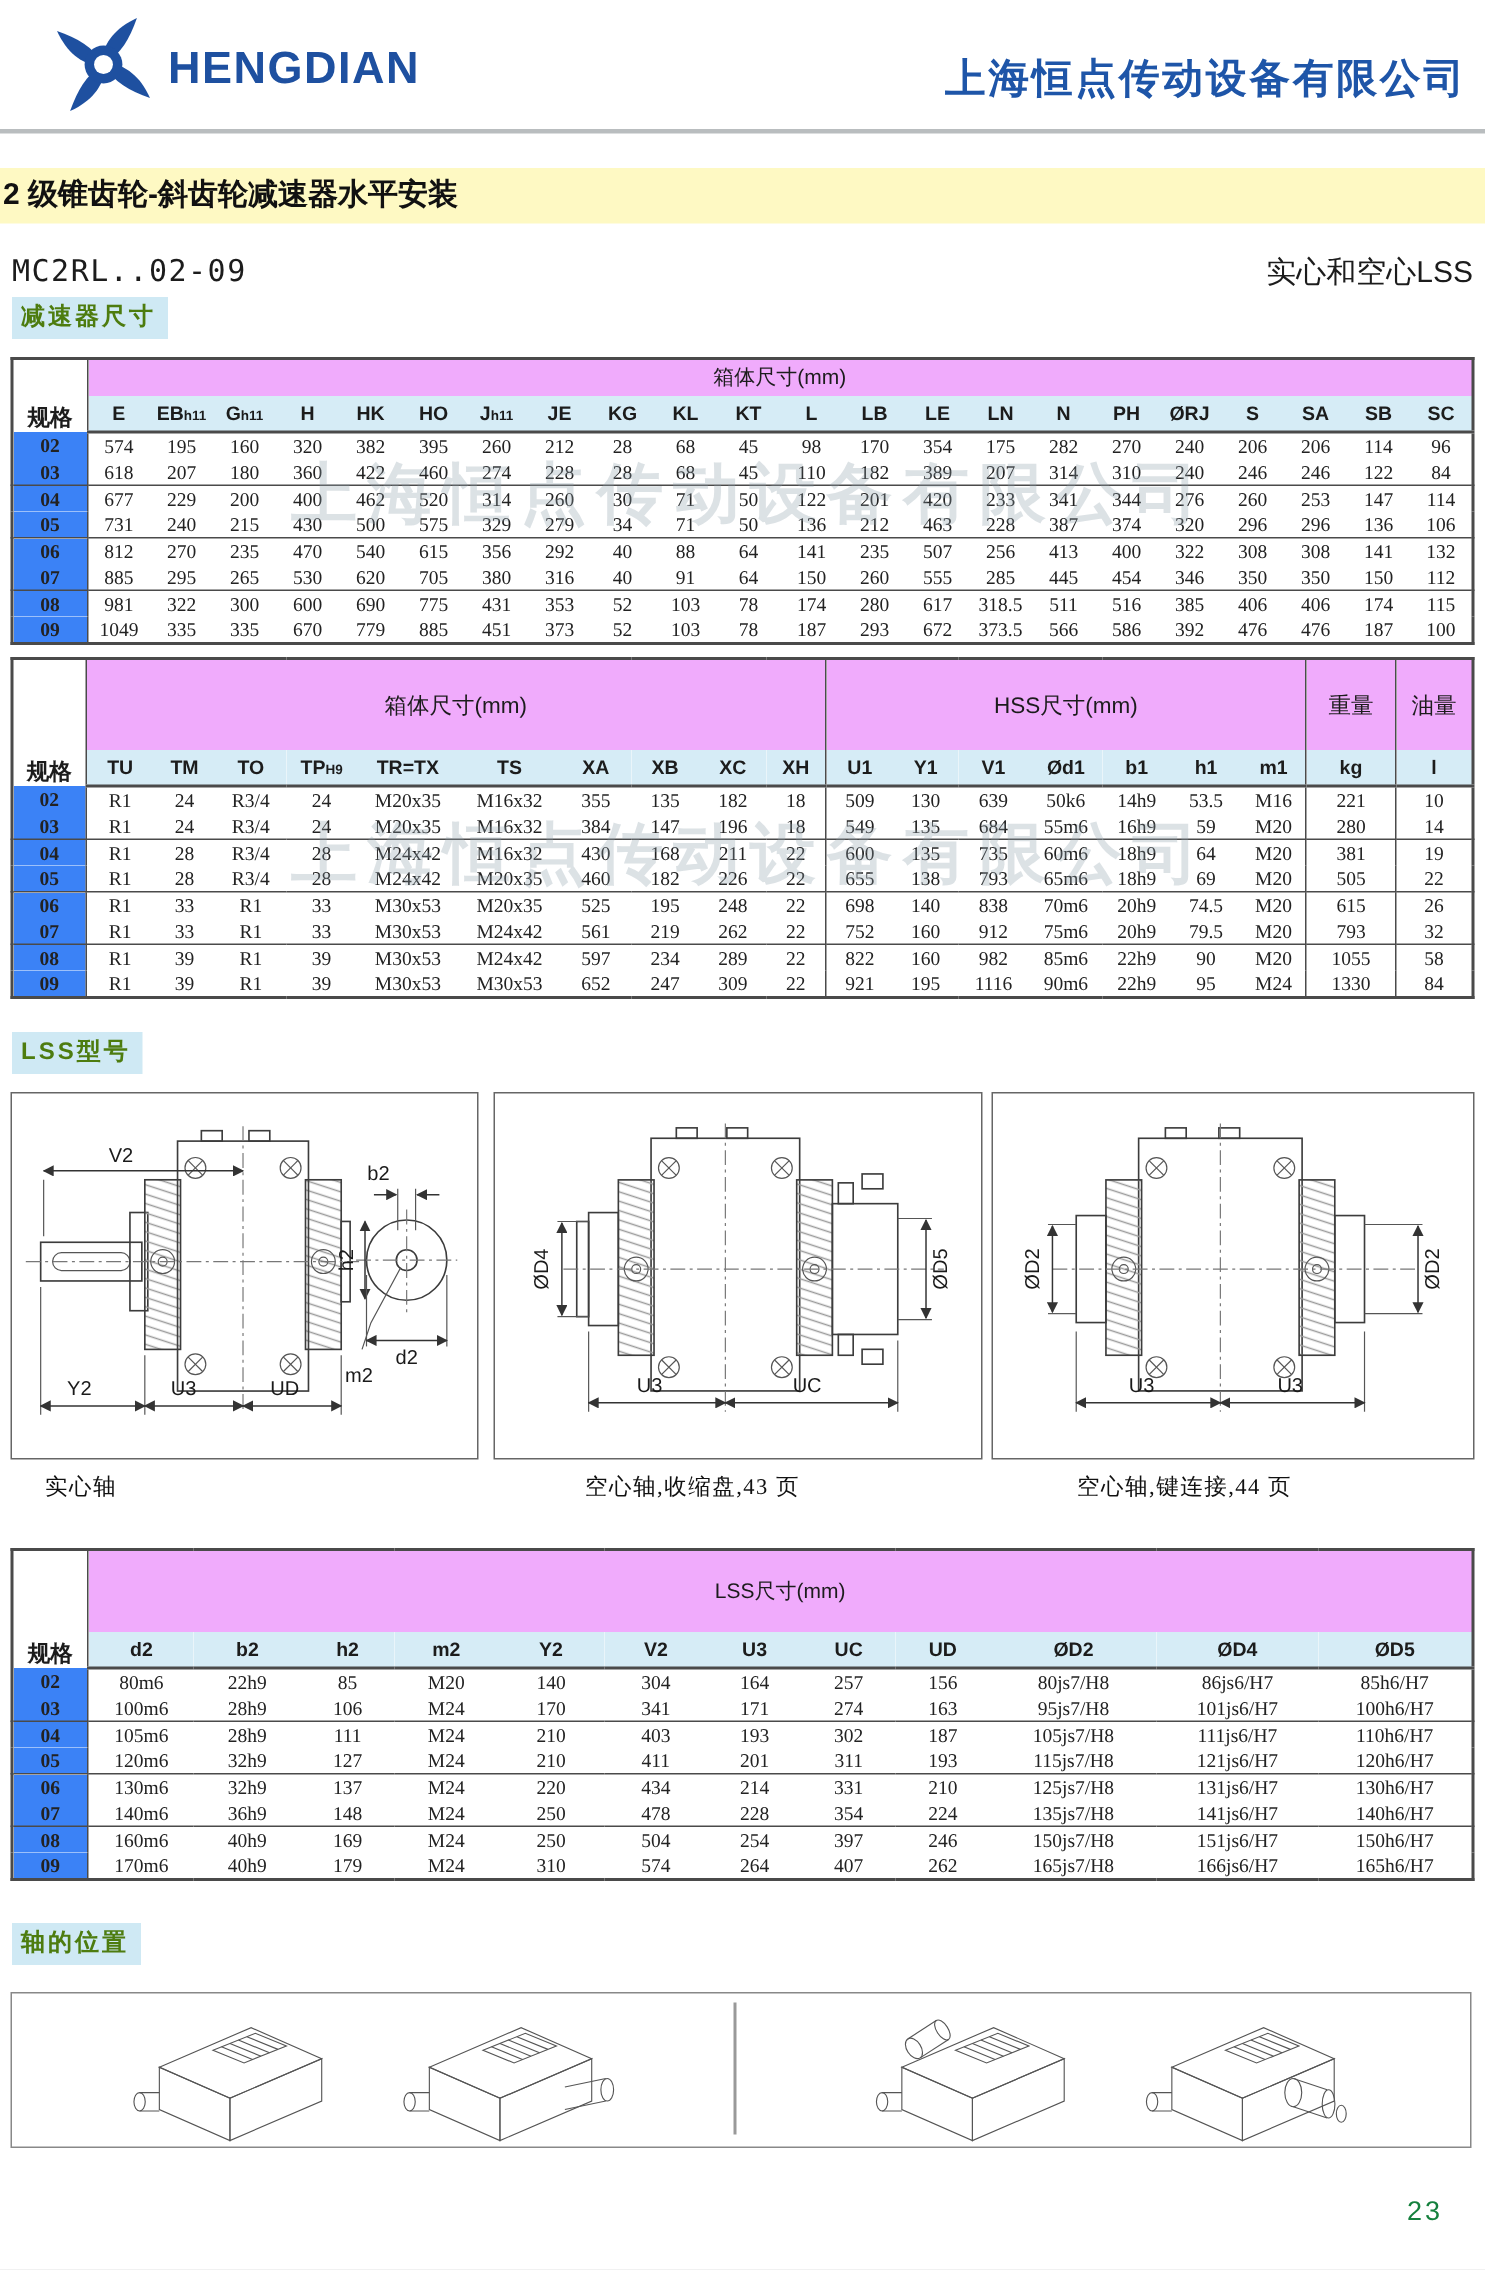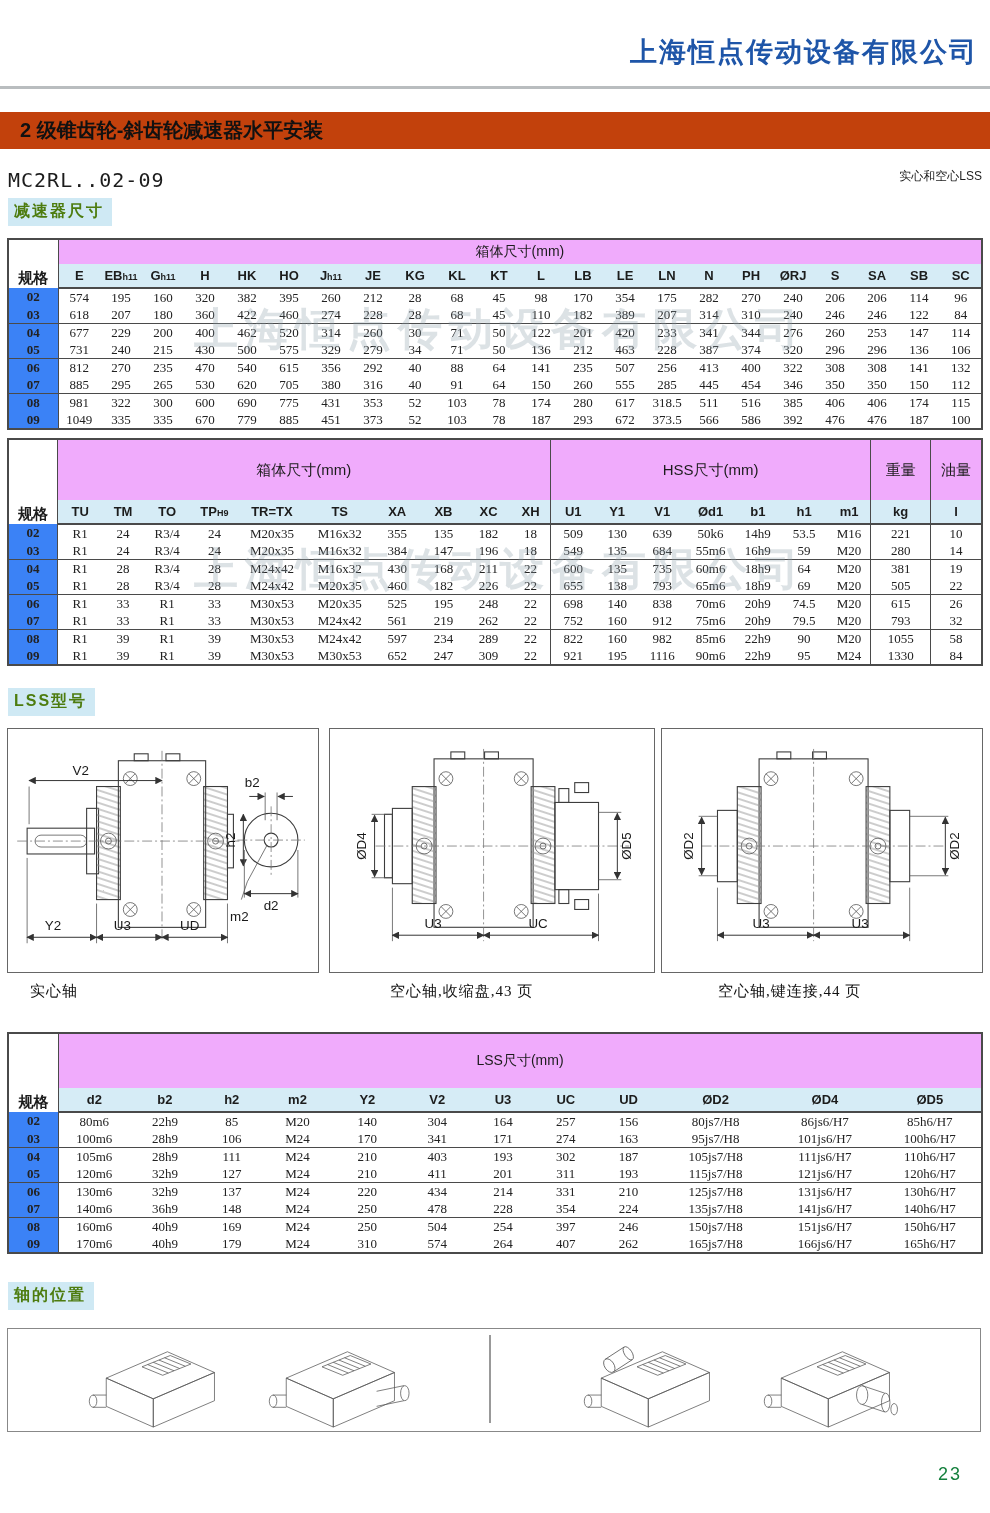--- a/index.html
+++ b/index.html
@@ -7,25 +7,25 @@
         font-family:"Liberation Sans",sans-serif;color:#1c1c1c;overflow:hidden;}
 
   
   .logo-wrap{position:absolute;left:38px;top:12px;display:flex;align-items:center;}
   .logo-svg{width:62px;height:62px;}
   .logo-text{font-size:30px;font-weight:bold;color:#1e50a0;letter-spacing:1px;margin-left:12px;margin-top:6px;}
   .company-cn{position:absolute;right:12px;top:34px;font-size:27px;font-weight:bold;color:#1e55a8;letter-spacing:2px;}
   .head-rule{position:absolute;left:0;top:86px;width:990px;height:3px;background:#b9bdbf;}
 
   
-  .title-bar{position:absolute;left:0;top:112px;width:990px;height:37px;background:#c2410c;
-             font-size:20px;font-weight:bold;line-height:37px;padding-left:20px;box-sizing:border-box;color:#111;}
+  .title-bar{position:absolute;left:0;top:112px;width:990px;height:37px;background:#fef9c3;
+             font-size:20px;font-weight:bold;line-height:37px;padding-left:2px;box-sizing:border-box;color:#111;}
   .model-line{position:absolute;left:8px;top:168px;width:974px;height:24px;}
   .model-code{float:left;font-family:"DejaVu Sans Mono",monospace;font-size:20px;font-weight:500;letter-spacing:1px;}
-  .model-note{float:right;font-size:12px;}
+  .model-note{float:right;font-size:20px;}
   .chip{position:absolute;background:#cfe9f4;font-size:16px;font-weight:bold;padding:3px 8px 4px 6px;letter-spacing:2px;color:#4d7c0f;}
   .chip1{left:8px;top:198px;}
   .chip2{left:8px;top:688px;}
   .chip3{left:8px;top:1282px;}
 
   
   table.dims{position:absolute;left:7px;width:976px;border-collapse:collapse;table-layout:fixed;
              border:2px solid #4a4a4a;background:#fff;}
   #t1{top:238px;} #t2{top:438px;} #t3{top:1032px;}
   table.dims th,table.dims td{padding:0 2px;text-align:center;overflow:hidden;white-space:nowrap;}
@@ -76,20 +76,33 @@
     <defs>
       <marker id="arr" viewBox="0 0 10 10" refX="9" refY="5" markerWidth="7.5" markerHeight="7.5" orient="auto-start-reverse">
         <path d="M0,0 L10,5 L0,10 z" fill="#333"></path>
       </marker>
       <pattern id="hat" patternUnits="userSpaceOnUse" width="6" height="6" patternTransform="rotate(18)">
         <line x1="0" y1="1" x2="6" y2="1" stroke="#9a9a9a" stroke-width="1"></line>
       </pattern>
     </defs>
   </svg>
 
+  <div class="logo-wrap">
+    <svg class="logo-svg" viewBox="0 0 64 64">
+      <g fill="#1e50a0">
+        <path d="M30 30 C 33 16, 40 7, 55 0 C 50 14, 44 25, 33 31 Z"></path>
+        <path d="M30 30 C 33 16, 40 7, 55 0 C 50 14, 44 25, 33 31 Z" transform="rotate(90 32 32)"></path>
+        <path d="M30 30 C 33 16, 40 7, 55 0 C 50 14, 44 25, 33 31 Z" transform="rotate(180 32 32)"></path>
+        <path d="M30 30 C 33 16, 40 7, 55 0 C 50 14, 44 25, 33 31 Z" transform="rotate(270 32 32)"></path>
+        <circle cx="32" cy="32" r="13"></circle>
+      </g>
+      <circle cx="32" cy="32" r="6.5" fill="#fff"></circle>
+    </svg>
+    <span class="logo-text">HENGDIAN</span>
+  </div>
   <div class="company-cn">上海恒点传动设备有限公司</div>
   <div class="head-rule"></div>
 
   <div class="title-bar">2 级锥齿轮-斜齿轮减速器水平安装</div>
   <div class="model-line">
     <span class="model-code">MC2RL..02-09</span>
     <span class="model-note">实心和空心LSS</span>
   </div>
   <div class="chip chip1">减速器尺寸</div>
 

